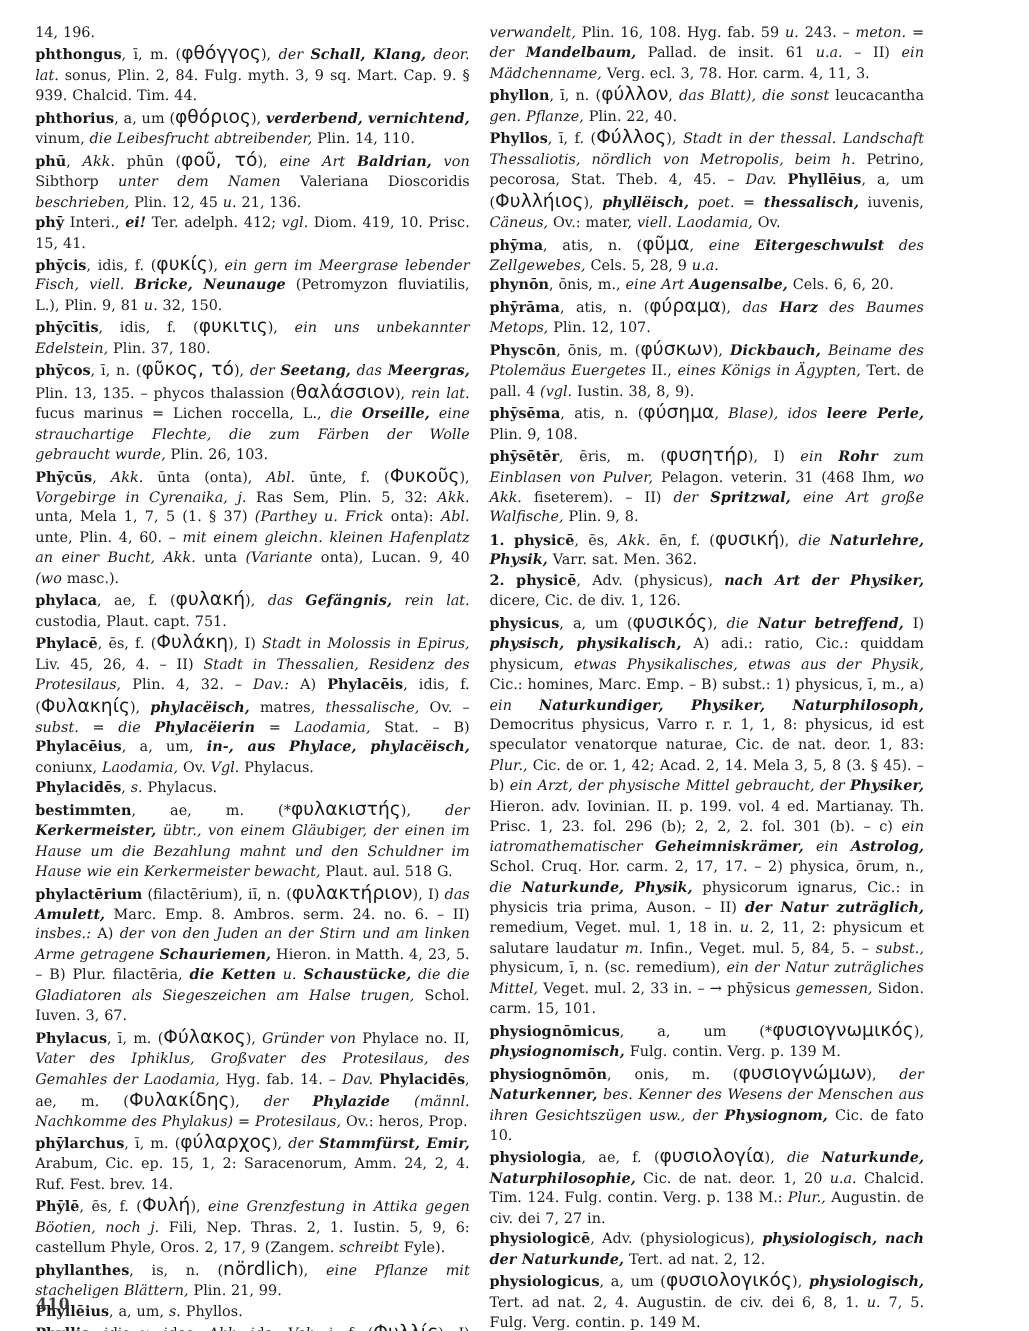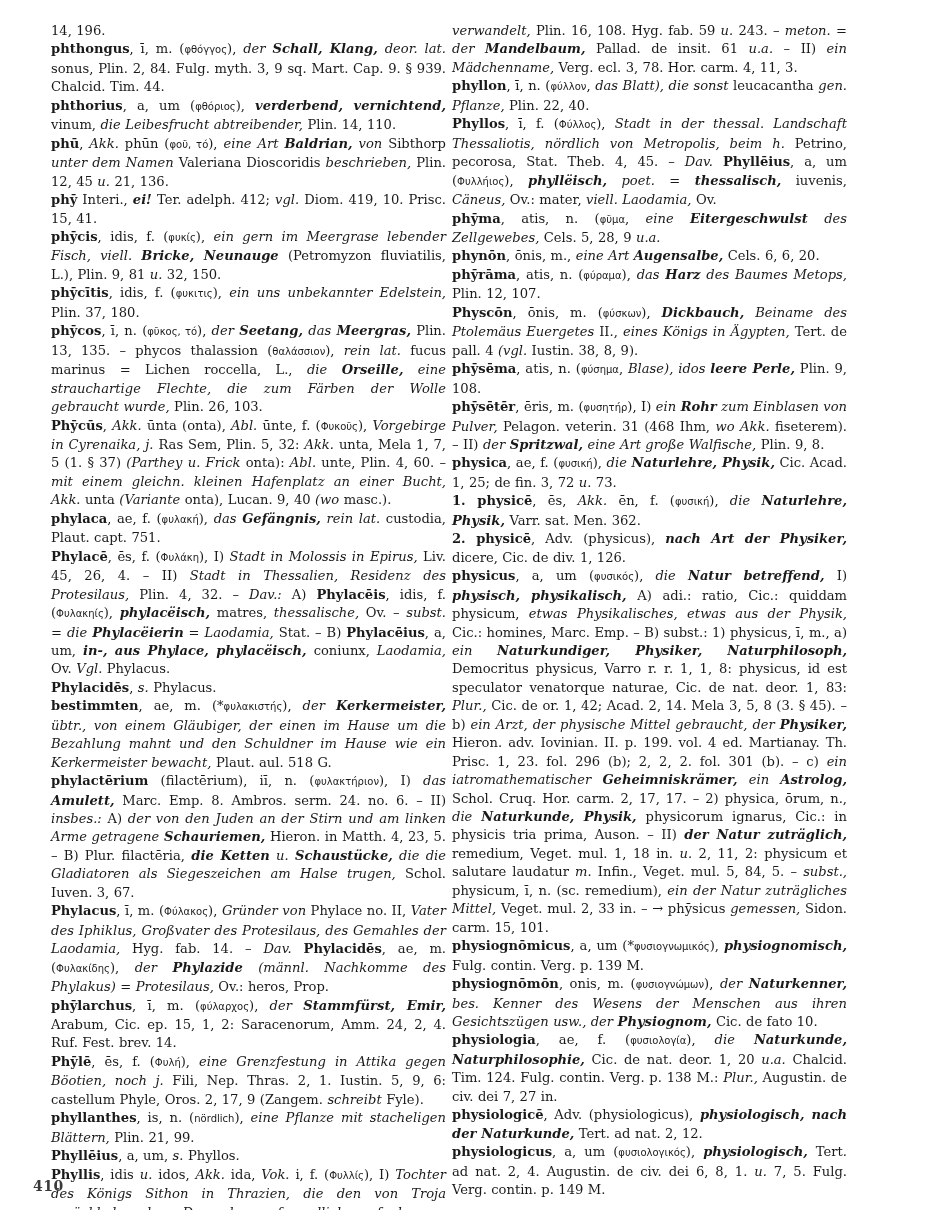--- a/index.html
+++ b/index.html
@@ -22,22 +22,21 @@
     height: 1210px;
   }
   .columns {
     position: absolute;
     left: 32px;
     top: 22px;
     width: 872px;
     height: 1140px;
     display: flex;
     flex-direction: row;
-    gap: 6px;
-    margin-left: 19px;
+    gap: 18px;
   }
   .column {
     width: 395px;
     flex: 0 0 395px;
   }
   .entry {
     font-size: 13.1px;
     line-height: 18.45px;
     text-align: justify;
     text-justify: inter-word;
@@ -55,21 +54,21 @@
   }
   .it {           
     font-style: italic;
   }
   .bi {           
     font-weight: bold;
     font-style: italic;
   }
   .gr {           
     font-family: "DejaVu Sans", sans-serif;
-    font-size: 10px;
+    font-size: 17px;
     font-style: normal;
   }
   .rm {           
     font-style: normal;
     font-weight: normal;
   }
   .pageno {
     position: absolute;
     left: 33px;
     top: 1178px;
@@ -113,21 +112,20 @@
     <div class="column" id="col-right">
         <p class="entry"><span class="it">verwandelt,</span> <span class="rm">Plin. 16, 108. Hyg. fab. 59</span> <span class="it">u.</span> <span class="rm">243. –</span> <span class="it">meton. = der</span> <span class="bi">Mandelbaum,</span> <span class="rm">Pallad. de insit. 61</span> <span class="it">u.a.</span> <span class="rm">– II)</span> <span class="it">ein Mädchenname,</span> <span class="rm">Verg. ecl. 3, 78. Hor. carm. 4, 11, 3.</span></p>
         <p class="entry"><span class="hw">phyllon</span>, <span class="rm">ī, n. (<span class="gr">φύλλον</span>,</span> <span class="it">das Blatt), die sonst</span> <span class="rm">leucacantha</span> <span class="it">gen. Pflanze,</span> <span class="rm">Plin. 22, 40.</span></p>
         <p class="entry"><span class="hw">Phyllos</span>, <span class="rm">ī, f. (<span class="gr">Φύλλος</span>),</span> <span class="it">Stadt in der thessal. Landschaft Thessaliotis, nördlich von Metropolis, beim h.</span> <span class="rm">Petrino, pecorosa, Stat. Theb. 4, 45. –</span> <span class="it">Dav.</span> <span class="hw">Phyllēius</span>, <span class="rm">a, um (<span class="gr">Φυλλήιος</span>),</span> <span class="bi">phyllëisch,</span> <span class="it">poet. =</span> <span class="bi">thessalisch,</span> <span class="rm">iuvenis,</span> <span class="it">Cäneus,</span> <span class="rm">Ov.: mater,</span> <span class="it">viell. Laodamia,</span> <span class="rm">Ov.</span></p>
         <p class="entry"><span class="hw">phȳma</span>, <span class="rm">atis, n. (<span class="gr">φῦμα</span>,</span> <span class="it">eine</span> <span class="bi">Eitergeschwulst</span> <span class="it">des Zellgewebes,</span> <span class="rm">Cels. 5, 28, 9</span> <span class="it">u.a.</span></p>
         <p class="entry"><span class="hw">phynōn</span>, <span class="rm">ōnis, m.,</span> <span class="it">eine Art</span> <span class="bi">Augensalbe,</span> <span class="rm">Cels. 6, 6, 20.</span></p>
         <p class="entry"><span class="hw">phȳrāma</span>, <span class="rm">atis, n. (<span class="gr">φύραμα</span>),</span> <span class="it">das</span> <span class="bi">Harz</span> <span class="it">des Baumes Metops,</span> <span class="rm">Plin. 12, 107.</span></p>
         <p class="entry"><span class="hw">Physcōn</span>, <span class="rm">ōnis, m. (<span class="gr">φύσκων</span>),</span> <span class="bi">Dickbauch,</span> <span class="it">Beiname des Ptolemäus Euergetes</span> <span class="rm">II.,</span> <span class="it">eines Königs in Ägypten,</span> <span class="rm">Tert. de pall. 4</span> <span class="it">(vgl.</span> <span class="rm">Iustin. 38, 8, 9).</span></p>
         <p class="entry"><span class="hw">phȳsēma</span>, <span class="rm">atis, n. (<span class="gr">φύσημα</span>,</span> <span class="it">Blase), idos</span> <span class="bi">leere Perle,</span> <span class="rm">Plin. 9, 108.</span></p>
         <p class="entry"><span class="hw">phȳsētēr</span>, <span class="rm">ēris, m. (<span class="gr">φυσητήρ</span>), I)</span> <span class="it">ein</span> <span class="bi">Rohr</span> <span class="it">zum Einblasen von Pulver,</span> <span class="rm">Pelagon. veterin. 31 (468 Ihm,</span> <span class="it">wo Akk.</span> <span class="rm">fiseterem). – II)</span> <span class="it">der</span> <span class="bi">Spritzwal,</span> <span class="it">eine Art große Walfische,</span> <span class="rm">Plin. 9, 8.</span></p>
-        <p class="entry"><span class="hw">physica</span>, <span class="rm">ae, f. (<span class="gr">φυσική</span>),</span> <span class="it">die</span> <span class="bi">Naturlehre, Physik,</span> <span class="rm">Cic. Acad. 1, 25; de fin. 3, 72</span> <span class="it">u.</span> <span class="rm">73.</span></p>
         <p class="entry"><span class="hw">1. physicē</span>, <span class="rm">ēs,</span> <span class="it">Akk.</span> <span class="rm">ēn, f. (<span class="gr">φυσική</span>),</span> <span class="it">die</span> <span class="bi">Naturlehre, Physik,</span> <span class="rm">Varr. sat. Men. 362.</span></p>
         <p class="entry"><span class="hw">2. physicē</span>, <span class="rm">Adv. (physicus),</span> <span class="bi">nach Art der Physiker,</span> <span class="rm">dicere, Cic. de div. 1, 126.</span></p>
         <p class="entry"><span class="hw">physicus</span>, <span class="rm">a, um (<span class="gr">φυσικός</span>),</span> <span class="it">die</span> <span class="bi">Natur betreffend,</span> <span class="rm">I)</span> <span class="bi">physisch, physikalisch,</span> <span class="rm">A) adi.: ratio, Cic.: quiddam physicum,</span> <span class="it">etwas Physikalisches, etwas aus der Physik,</span> <span class="rm">Cic.: homines, Marc. Emp. – B) subst.: 1) physicus, ī, m., a)</span> <span class="it">ein</span> <span class="bi">Naturkundiger, Physiker, Naturphilosoph,</span> <span class="rm">Democritus physicus, Varro r. r. 1, 1, 8: physicus, id est speculator venatorque naturae, Cic. de nat. deor. 1, 83:</span> <span class="it">Plur.,</span> <span class="rm">Cic. de or. 1, 42; Acad. 2, 14. Mela 3, 5, 8 (3. § 45). – b)</span> <span class="it">ein Arzt, der physische Mittel gebraucht, der</span> <span class="bi">Physiker,</span> <span class="rm">Hieron. adv. Iovinian. II. p. 199. vol. 4 ed. Martianay. Th. Prisc. 1, 23. fol. 296 (b); 2, 2, 2. fol. 301 (b). – c)</span> <span class="it">ein iatromathematischer</span> <span class="bi">Geheimniskrämer,</span> <span class="it">ein</span> <span class="bi">Astrolog,</span> <span class="rm">Schol. Cruq. Hor. carm. 2, 17, 17. – 2) physica, ōrum, n.,</span> <span class="it">die</span> <span class="bi">Naturkunde, Physik,</span> <span class="rm">physicorum ignarus, Cic.: in physicis tria prima, Auson. – II)</span> <span class="bi">der Natur zuträglich,</span> <span class="rm">remedium, Veget. mul. 1, 18 in.</span> <span class="it">u.</span> <span class="rm">2, 11, 2: physicum et salutare laudatur</span> <span class="it">m.</span> <span class="rm">Infin., Veget. mul. 5, 84, 5. –</span> <span class="it">subst.,</span> <span class="rm">physicum, ī, n. (sc. remedium),</span> <span class="it">ein der Natur zuträgliches Mittel,</span> <span class="rm">Veget. mul. 2, 33 in. – → phȳsicus</span> <span class="it">gemessen,</span> <span class="rm">Sidon. carm. 15, 101.</span></p>
         <p class="entry"><span class="hw">physiognōmicus</span>, <span class="rm">a, um (*<span class="gr">φυσιογνωμικός</span>),</span> <span class="bi">physiognomisch,</span> <span class="rm">Fulg. contin. Verg. p. 139 M.</span></p>
         <p class="entry"><span class="hw">physiognōmōn</span>, <span class="rm">onis, m. (<span class="gr">φυσιογνώμων</span>),</span> <span class="it">der</span> <span class="bi">Naturkenner,</span> <span class="it">bes. Kenner des Wesens der Menschen aus ihren Gesichtszügen usw., der</span> <span class="bi">Physiognom,</span> <span class="rm">Cic. de fato 10.</span></p>
         <p class="entry"><span class="hw">physiologia</span>, <span class="rm">ae, f. (<span class="gr">φυσιολογία</span>),</span> <span class="it">die</span> <span class="bi">Naturkunde, Naturphilosophie,</span> <span class="rm">Cic. de nat. deor. 1, 20</span> <span class="it">u.a.</span> <span class="rm">Chalcid. Tim. 124. Fulg. contin. Verg. p. 138 M.:</span> <span class="it">Plur.,</span> <span class="rm">Augustin. de civ. dei 7, 27 in.</span></p>
         <p class="entry"><span class="hw">physiologicē</span>, <span class="rm">Adv. (physiologicus),</span> <span class="bi">physiologisch, nach der Naturkunde,</span> <span class="rm">Tert. ad nat. 2, 12.</span></p>
         <p class="entry"><span class="hw">physiologicus</span>, <span class="rm">a, um (<span class="gr">φυσιολογικός</span>),</span> <span class="bi">physiologisch,</span> <span class="rm">Tert. ad nat. 2, 4. Augustin. de civ. dei 6, 8, 1.</span> <span class="it">u.</span> <span class="rm">7, 5. Fulg. Verg. contin. p. 149 M.</span></p>
       </div>
 

